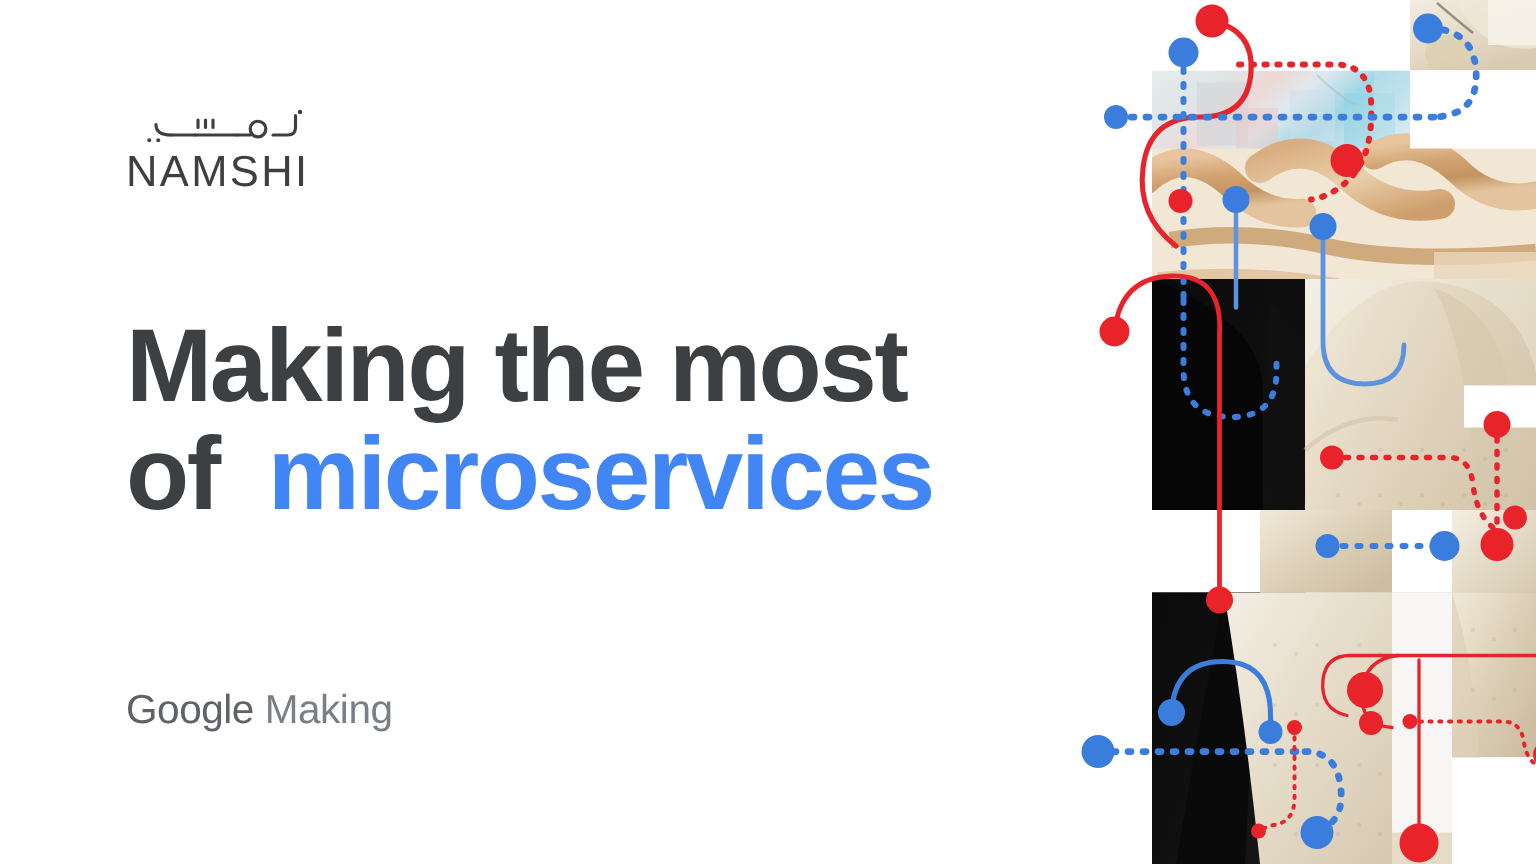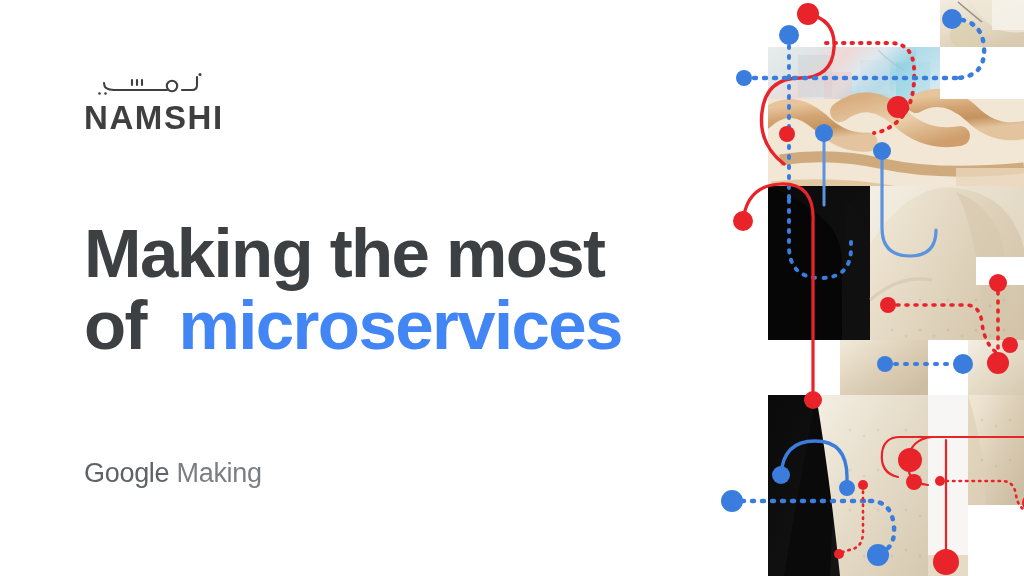--- a/index.html
+++ b/index.html
@@ -25,32 +25,32 @@
     color: #3F3F3F;
   }
   .brand-arabic {
     display: block;
     height: 26px;
     width: 118px;
   }
   .brand-wordmark {
     display: block;
     margin-top: 3px;
-    font-size: 33px;
+    font-size: 29px;
     letter-spacing: 1.6px;
-    font-weight: 700;
+    font-weight: 400;
     color: #3F3F3F;
     line-height: 1;
     font-family: "Liberation Sans", sans-serif;
   }
 
   .headline {
     position: absolute;
     left: 84px;
-    top: 172px;
+    top: 162px;
     width: 600px;
     font-size: 69px;
     line-height: 1.04;
     font-weight: 700;
     letter-spacing: -1.6px;
     color: #3C4043;
     font-family: "Liberation Sans", sans-serif;
   }
   .headline .line { display: block; white-space: nowrap; }
   .headline .accent { color: #4285F4; margin-left: 15px; }

